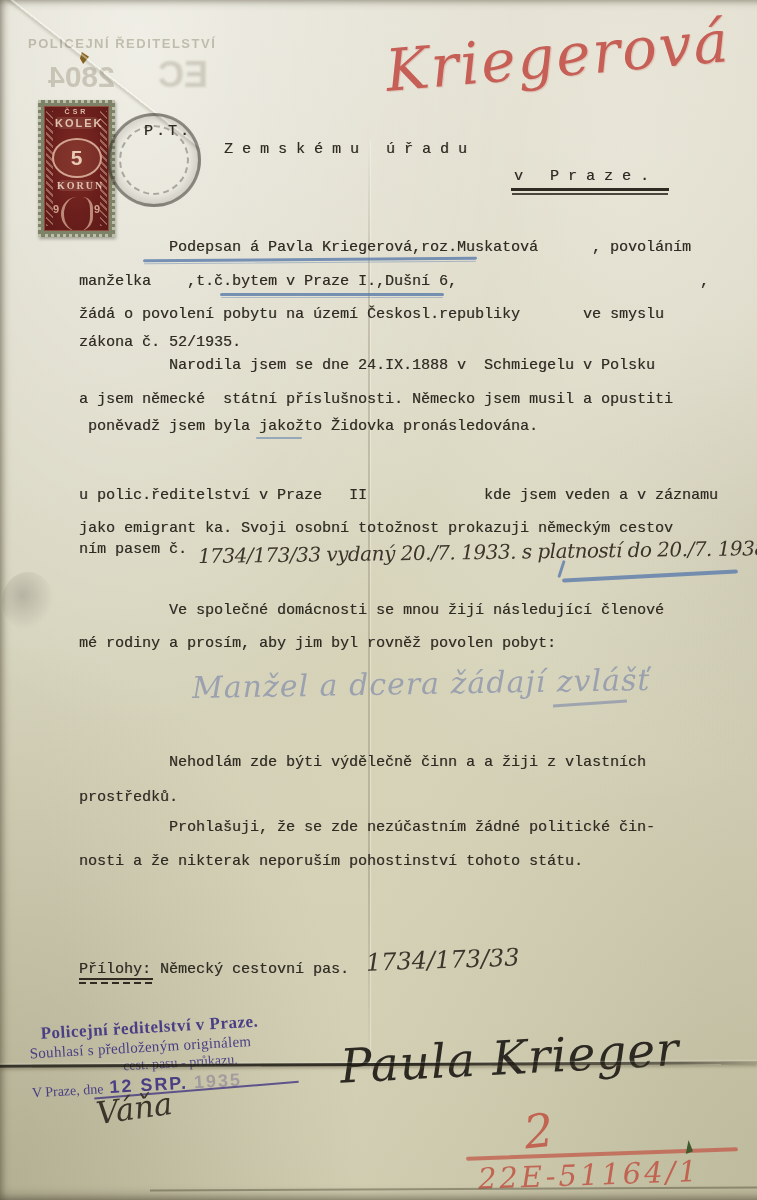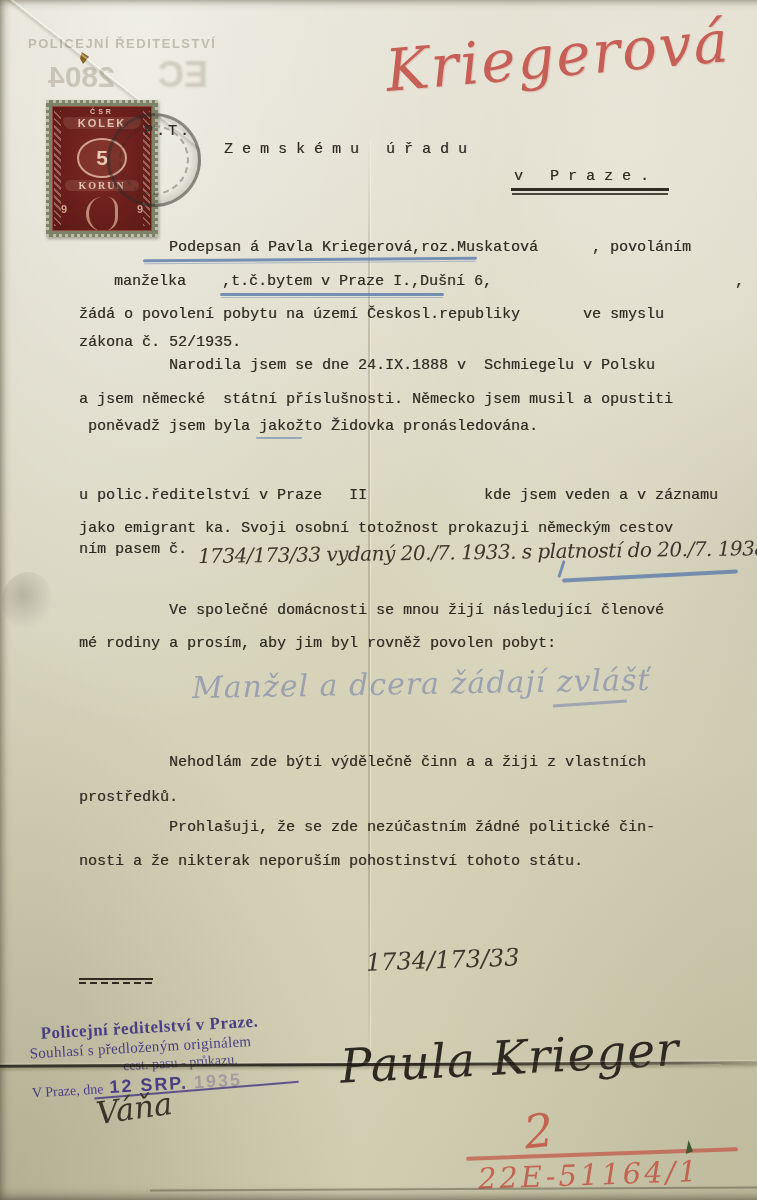--- a/index.html
+++ b/index.html
@@ -36,21 +36,21 @@
     position:absolute;font-family:"DejaVu Serif","Liberation Serif",serif;
     font-style:italic;color:#3b352b;white-space:nowrap;
   }
   .smudge{position:absolute;border-radius:50%;pointer-events:none;}
   .crease-h{position:absolute;pointer-events:none;}
   .ghost{position:absolute;color:rgba(118,110,86,0.38);font-weight:bold;
     font-family:"Liberation Sans",sans-serif;filter:blur(0.7px);white-space:nowrap;}
   .mirror{transform:scaleX(-1);}
   .bl{position:absolute;background:#5b7cab;border-radius:2px;opacity:.8;}
   
-  #rstamp{position:absolute;left:46px;top:100px;width:112px;height:137px;
+  #rstamp{position:absolute;left:38px;top:100px;width:77px;height:137px;
     background:#7e8268;border:3px dotted #bcbfa8;box-sizing:border-box;
     box-shadow:1px 2px 3px rgba(40,38,28,.35);}
   #rstamp .inner{position:absolute;inset:3px;background:
       radial-gradient(ellipse at 50% 42%, #7d2a24 0%, #6b1f1c 55%, #5c1a18 100%);
     border:1px solid #8f4a3a;color:#cfa492;overflow:hidden;}
   #rstamp .side{position:absolute;top:4px;bottom:4px;width:7px;
     background:repeating-linear-gradient(45deg,rgba(210,170,150,.5) 0 2px,transparent 2px 5px);}
   #rstamp .csr{position:absolute;top:1px;left:0;right:0;text-align:center;
     font-size:7px;letter-spacing:3px;color:#d9bcaa;font-weight:bold;}
   #rstamp .kolek{position:absolute;top:10px;left:10px;right:10px;text-align:center;
@@ -125,21 +125,21 @@
   <div class="hw" style="left:385px;top:22px;font-size:58px;color:#c4544c;transform:rotate(-5deg);
               opacity:.92;letter-spacing:2px;text-shadow:1px 1px 1px rgba(196,84,76,.25);">Kriegerová</div>
 
   <div class="t" style="left:144px;top:122px;letter-spacing:3px;">P.T.</div>
   <div class="t" style="left:224px;top:140px;letter-spacing:9px;">Zemskému úřadu</div>
   <div class="t" style="left:514px;top:167px;letter-spacing:9px;">v Praze.</div>
   <div class="abs" style="left:511px;top:188px;width:158px;height:3px;background:#2f2b23;"></div>
   <div class="abs" style="left:512px;top:193px;width:156px;height:2px;background:#2f2b23;opacity:.85;"></div>
 
   <div class="t" style="top:238px;">          Podepsan á Pavla Kriegerová,roz.Muskatová      , povoláním</div>
-  <div class="t" style="top:272px;margin-left:35px;">manželka    ,t.č.bytem v Praze I.,Dušní 6,                           ,</div>
+  <div class="t" style="top:272px;">manželka    ,t.č.bytem v Praze I.,Dušní 6,                           ,</div>
   <div class="t" style="top:305px;">žádá o povolení pobytu na území Českosl.republiky       ve smyslu</div>
   <div class="t" style="top:333px;">zákona č. 52/1935.</div>
   <div class="t" style="top:356px;text-align:center;">          Narodila jsem se dne 24.IX.1888 v  Schmiegelu v Polsku</div>
   <div class="t" style="top:390px;">a jsem německé  státní příslušnosti. Německo jsem musil a opustiti</div>
   <div class="t" style="top:417px;"> poněvadž jsem byla jakožto Židovka pronásledována.</div>
   <div class="t" style="top:486px;">u polic.ředitelství v Praze   II             kde jsem veden a v záznamu</div>
   <div class="t" style="top:519px;">jako emigrant ka. Svoji osobní totožnost prokazuji německým cestov</div>
   <div class="t" style="top:540px;">ním pasem č.</div>
   <div class="t" style="top:601px;">          Ve společné domácnosti se mnou žijí následující členové</div>
   <div class="t" style="top:634px;">mé rodiny a prosím, aby jim byl rovněž povolen pobyt:</div>
@@ -156,20 +156,21 @@
   <div class="bl" style="left:562px;top:574px;width:176px;height:4px;transform:rotate(-3deg);"></div>
   <div class="bl" style="left:560px;top:560px;width:3px;height:18px;transform:rotate(18deg);"></div>
 
   <div class="hw" style="left:198px;top:540px;font-size:20px;color:#3b352b;transform:rotate(-0.8deg);
               letter-spacing:-0.5px;">1734/173/33 vydaný 20./7. 1933. s platností do 20./7. 1938.</div>
 
   <div class="hw" style="left:192px;top:666px;font-size:30px;color:#9199ad;opacity:.85;
               transform:rotate(-1deg);letter-spacing:1px;">Manžel a dcera žádají zvlášť</div>
   <div class="abs" style="left:553px;top:702px;width:74px;height:3px;background:#9199ad;opacity:.8;transform:rotate(-4deg);"></div>
 
+  <div class="t" style="top:960px;"><span>Přílohy:</span><span> Německý cestovní pas.</span></div>
   <div class="abs" style="left:79px;top:978px;width:74px;height:2px;background:#2f2b23;"></div>
   <div class="abs" style="left:79px;top:982px;width:74px;height:2px;
               background:repeating-linear-gradient(90deg,#2f2b23 0 7px,transparent 7px 11px);"></div>
   <div class="hw" style="left:366px;top:946px;font-size:24px;color:#3b352b;transform:rotate(-2deg);">1734/173/33</div>
 
   <div id="pstamp">
     <div class="l1">Policejní ředitelství v Praze.</div>
     <div class="l2">Souhlasí s předloženým originálem</div>
     <div class="l3">cest. pasu - průkazu.</div>
     <div class="l4">

